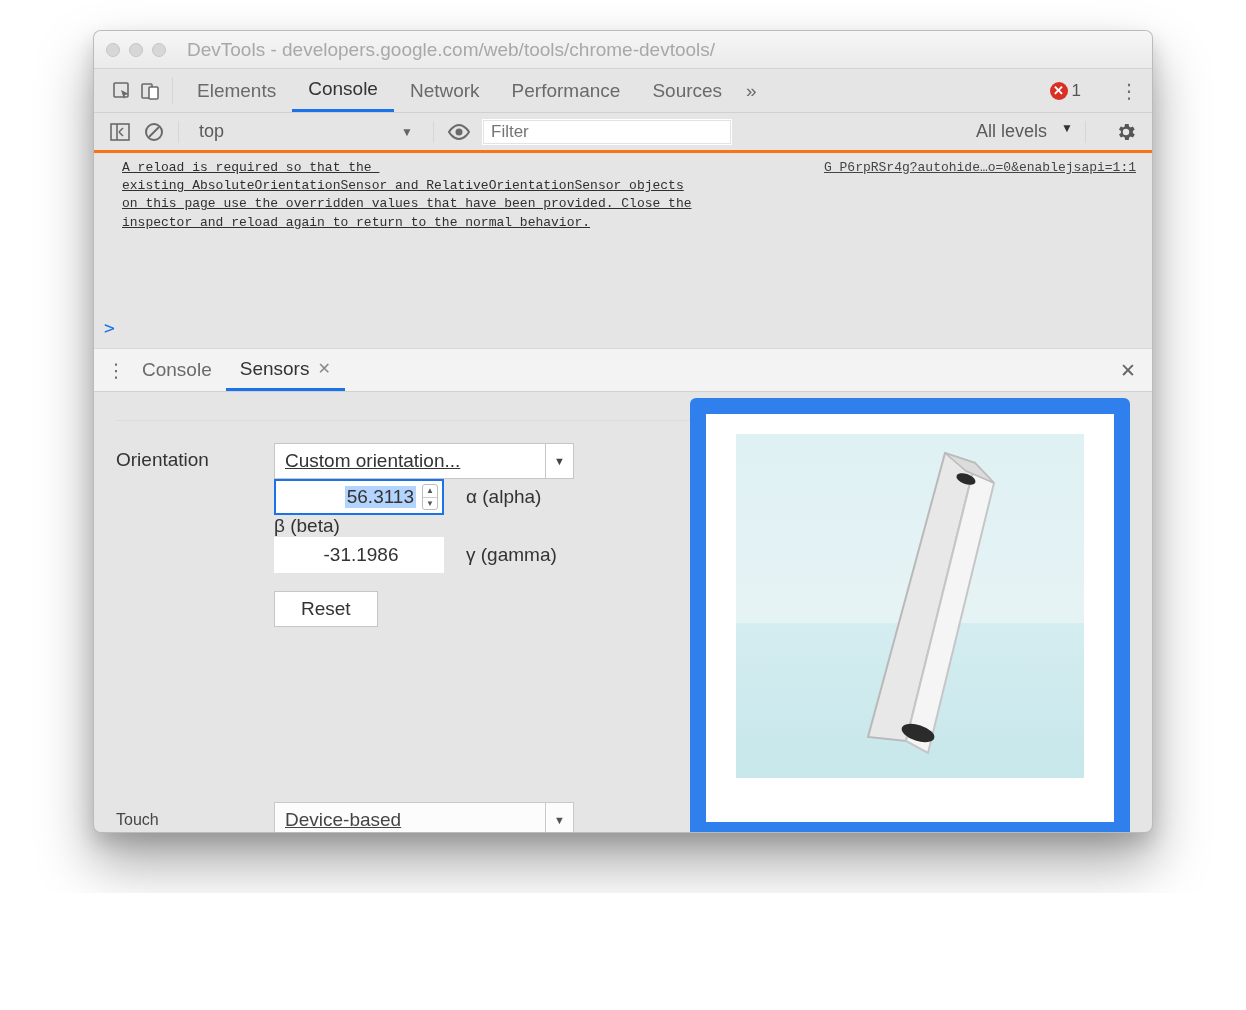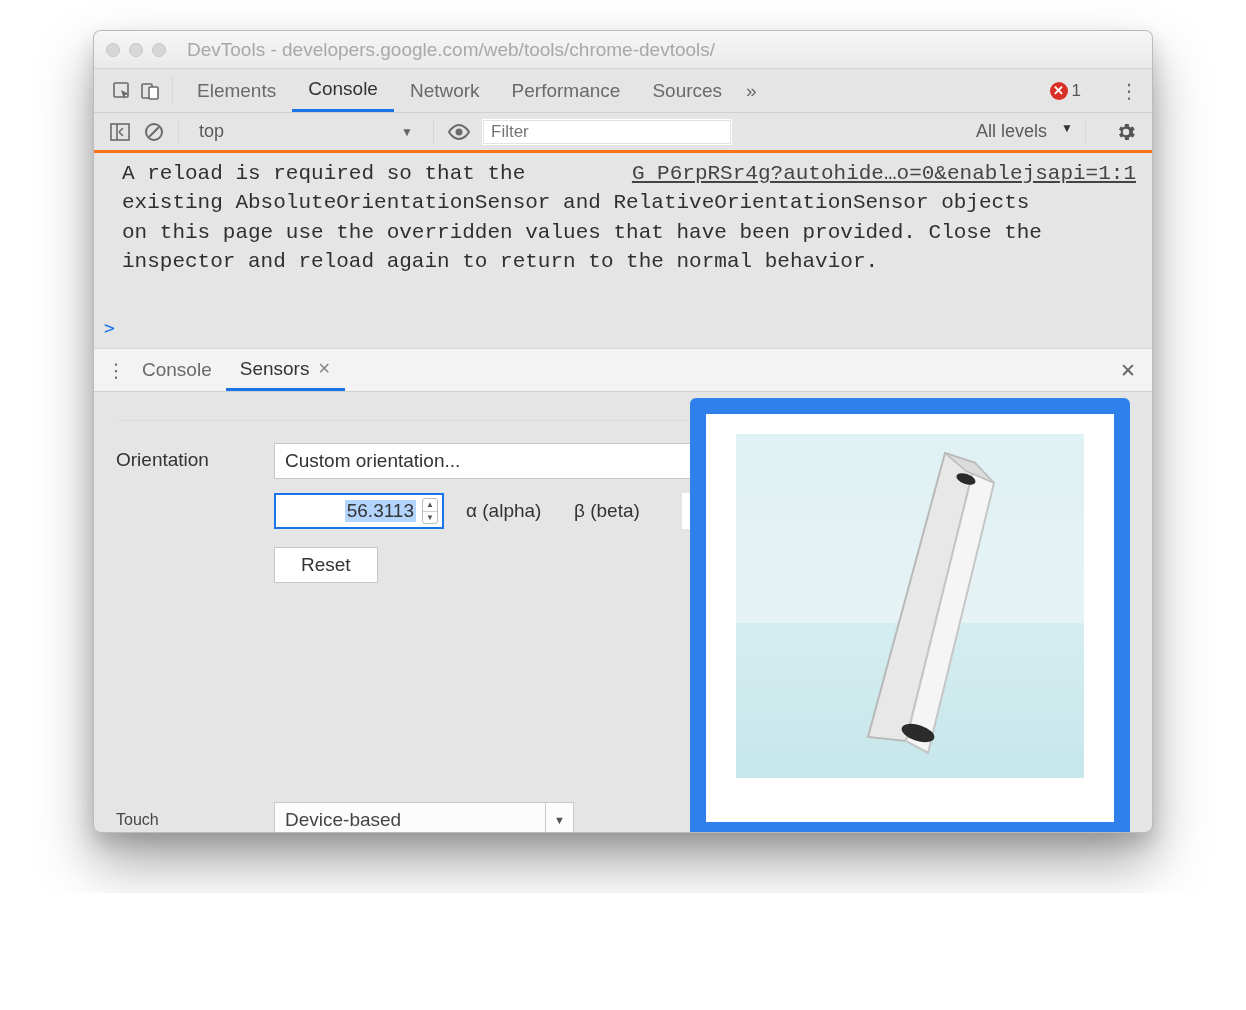--- a/index.html
+++ b/index.html
@@ -106,25 +106,26 @@
     color: #999;
   }
   .levels { display:flex; gap:14px; margin-left:auto;}
   .levels .tri { font-size:12px; color:#333;}
   .gear { margin-left: 16px; }
 
   
   .console-body {
     padding: 6px 16px 4px 28px;
     font-family: Menlo, Consolas, "Courier New", monospace;
-    font-size: 21px;
+    font-size: 13px;
     color: #303030;
     line-height: 1.4;
     min-height: 160px;
     white-space: pre-wrap;
+    text-decoration: underline;
   }
   .console-body .src {
     float: right;
     text-decoration: underline;
     color: #444;
   }
   .prompt-row {
     padding: 4px 16px 10px 10px;
     font-family: Menlo, Consolas, monospace;
     color: #1a73e8;
@@ -159,29 +160,29 @@
   }
   .sep-line { height:1px; background:#dcdcdc; margin: 0 0 22px 0;}
   .row { display:flex; align-items:flex-start; gap:18px; margin-bottom: 10px;}
   .row .lbl { width: 140px; font-size: 19px; color:#333; padding-top:6px;}
   .dropdown {
     height: 36px; min-width: 300px;
     border: 1px solid #c6c6c6; background:#fff;
     display:flex; align-items:center; justify-content:space-between;
     padding: 0 10px; font-size: 19px; color:#333;
   }
-  .dropdown .dd-label { padding-right: 30px;}
+  .dropdown .dd-label { padding-right: 30px; text-decoration: underline;}
   .dropdown .dd-arrow {
     width: 28px; height: 34px; margin: -1px -10px -1px 0;
     border-left: 1px solid #c6c6c6;
     display:flex;align-items:center;justify-content:center;
     font-size: 11px; color:#444;
   }
 
-  .fields { display:flex; flex-direction:row; gap: 8px; margin-top: 14px;}
+  .fields { display:flex; flex-direction:column; gap: 0; }
   .field-row { display:flex; align-items:center; gap: 22px;}
   .num-input {
     width: 170px; height: 36px;
     border: 2px solid #1a73e8;
     background: #fff;
     display:flex; align-items:center; justify-content:flex-end;
     padding: 0 4px 0 8px; font-size: 19px;
     position: relative;
   }
   .num-input.plain {

